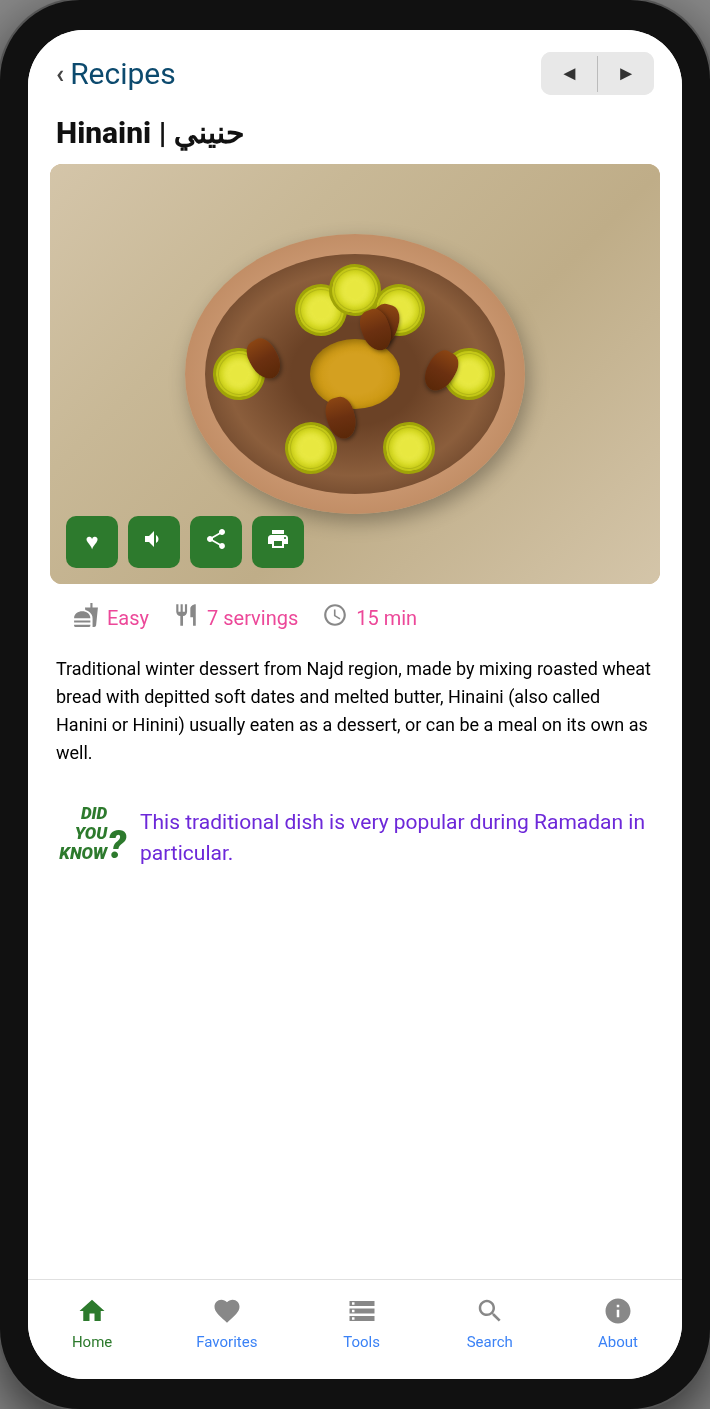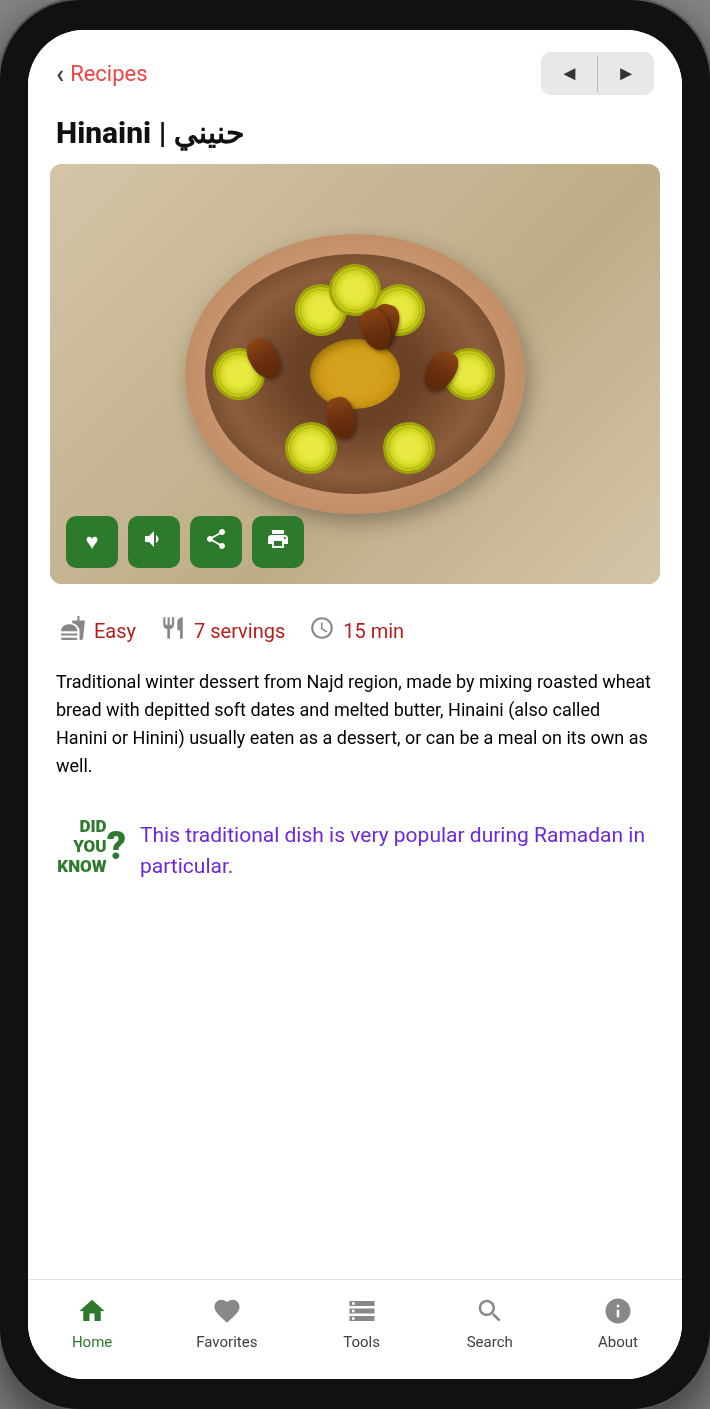--- a/index.html
+++ b/index.html
@@ -51,22 +51,22 @@
       text-decoration: none;
     }
 
     .back-chevron {
       font-size: 26px;
       color: #444;
       font-weight: bold;
     }
 
     .back-label {
-      font-size: 22px;
-      color: #ef4444;
+      font-size: 30px;
+      color: #0c4a6e;
     }
 
     .nav-arrows {
       display: flex;
       align-items: center;
       background: #e8e8e8;
       border-radius: 10px;
       overflow: hidden;
     }
 
@@ -222,24 +222,23 @@
       justify-content: center;
       color: white;
       font-size: 22px;
     }
 
     
     .recipe-info {
       display: flex;
       align-items: center;
       gap: 24px;
-      padding: 18px 32px;
-      color: #b91c1c;
+      padding: 18px 45px;
+      color: #ec4899;
       font-size: 20px;
-      margin-top: 13px;
     }
 
     .info-item {
       display: flex;
       align-items: center;
       gap: 8px;
     }
 
     .info-icon {
       font-size: 22px;
@@ -317,21 +316,21 @@
       font-size: 28px;
       color: #888;
     }
 
     .tab-icon.active {
       color: #2d7a2d;
     }
 
     .tab-label {
       font-size: 15px;
-      color: #404040;
+      color: #3b82f6;
     }
 
     .tab-label.active {
       color: #2d7a2d;
     }
 
     .spacer { flex: 1; }
   </style>
 </head>
 <body>
@@ -434,21 +433,21 @@
           </svg>
         </span>
         <span>15 min</span>
       </div>
     </div>
 
     <div class="description">Traditional winter dessert from Najd region, made by mixing roasted wheat bread with depitted soft dates and melted butter, Hinaini (also called Hanini or Hinini) usually eaten as a dessert, or can be a meal on its own as well.</div>
 
     <div class="did-you-know">
       <div class="dyk-badge">
-        <div style="display:flex; align-items:center; gap:0;">
+        <div style="display:flex; align-items:flex-end; gap:0;font-style:italic;">
           <div>
             <div class="dyk-text">DID</div>
             <div class="dyk-text">YOU</div>
             <div class="dyk-text">KNOW</div>
           </div>
           <div class="dyk-question">?</div>
         </div>
       </div>
       <div class="dyk-content">This traditional dish is very popular during Ramadan in particular.</div>
     </div>

